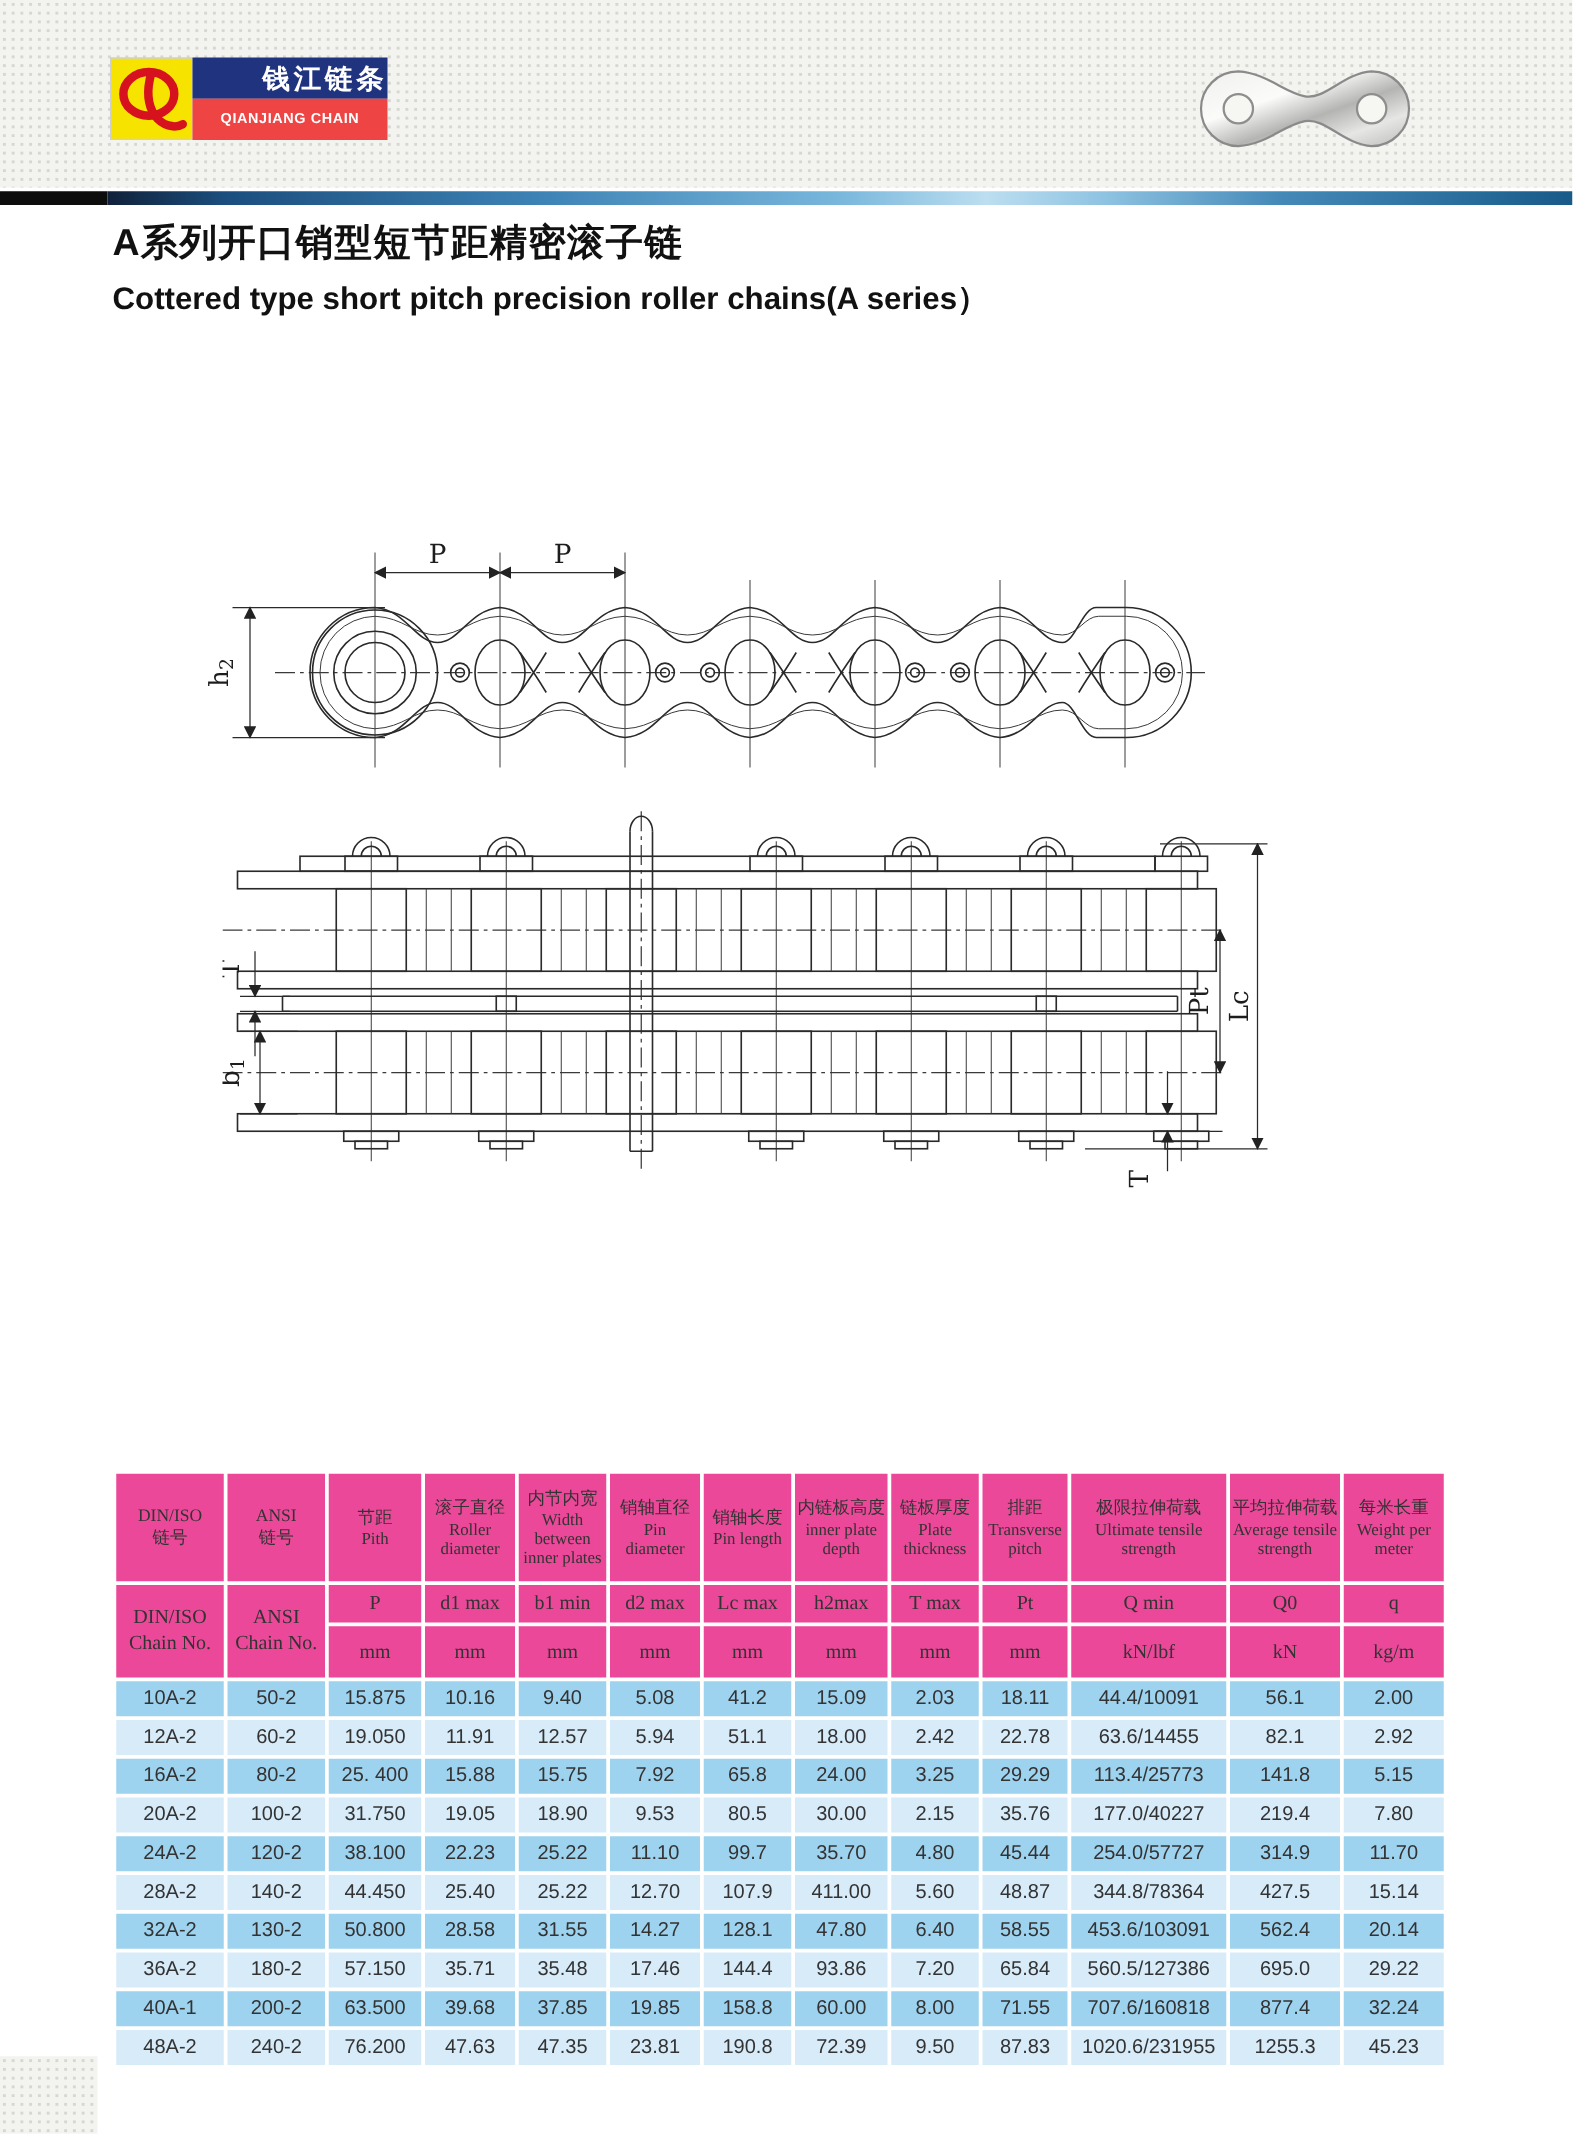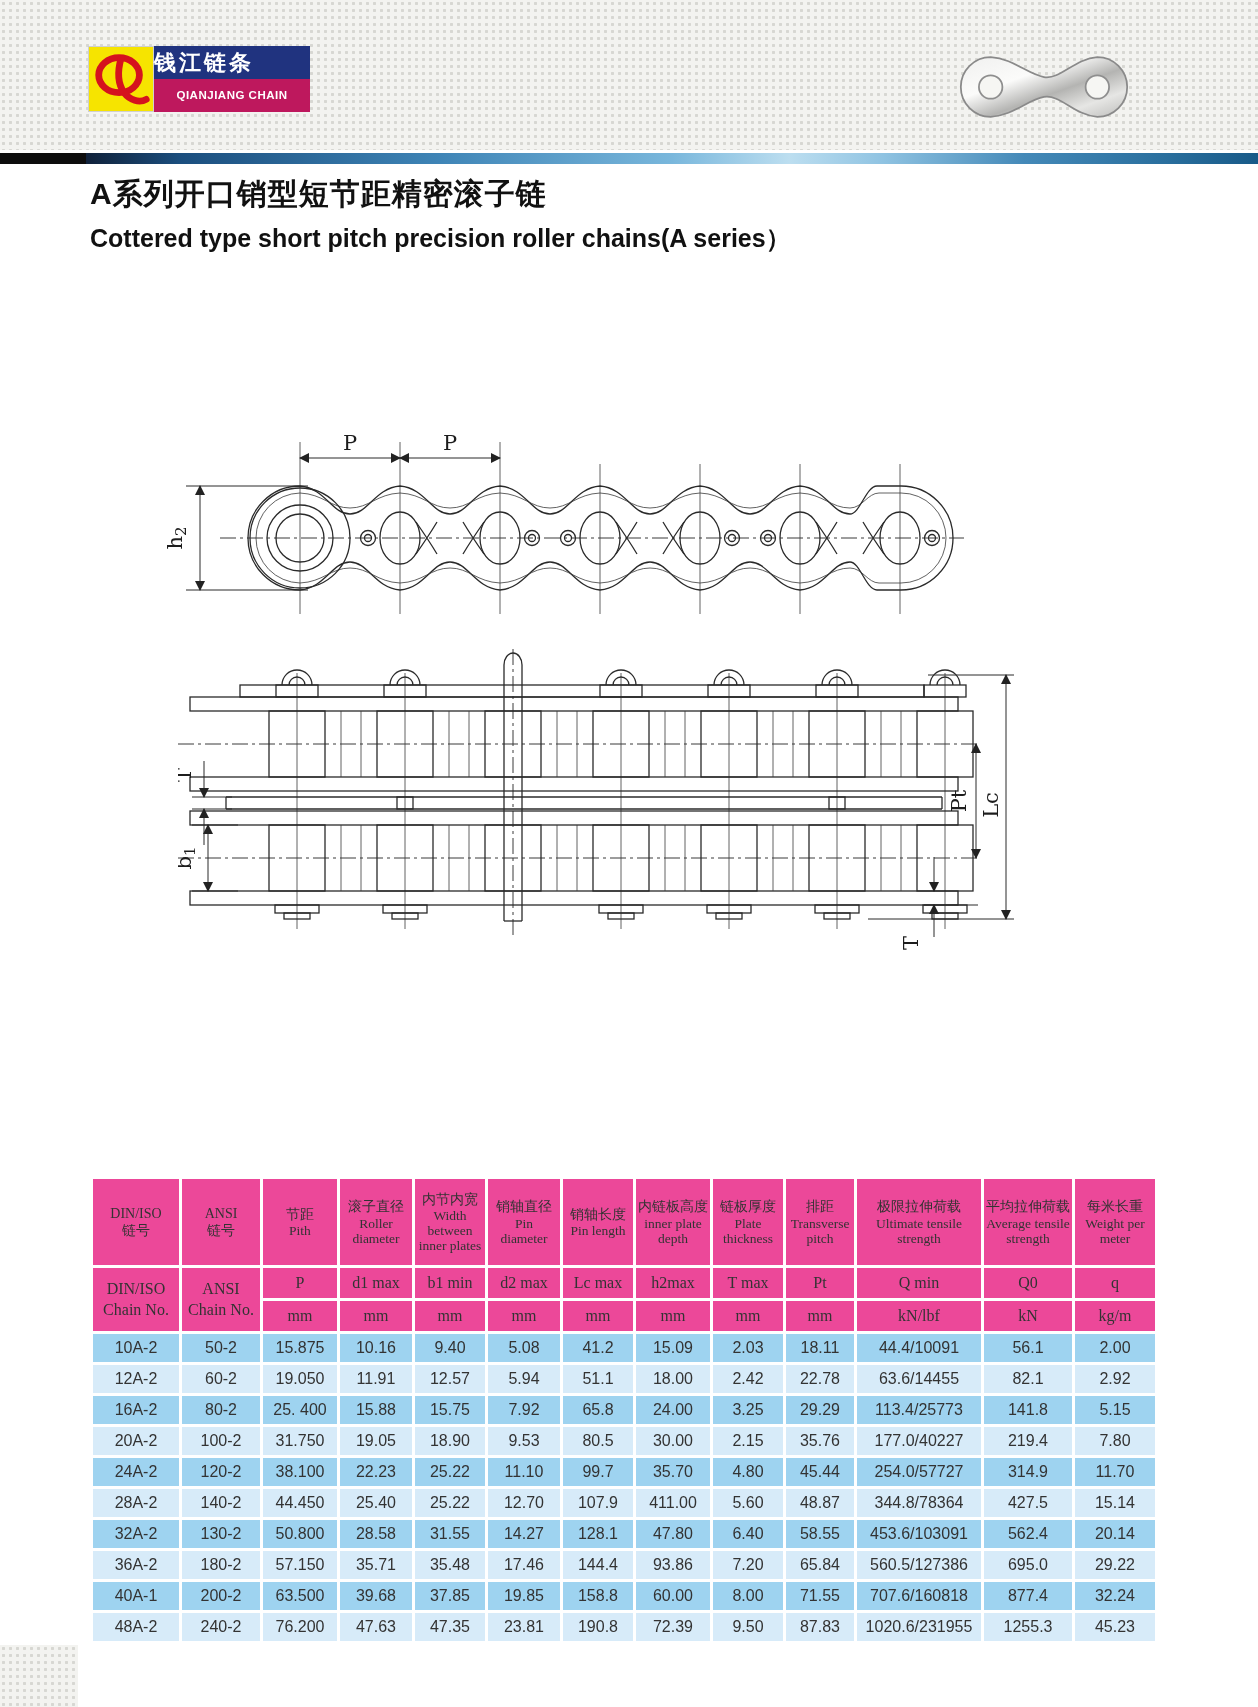--- a/index.html
+++ b/index.html
@@ -9,23 +9,23 @@
   }
   .dots{
     background-color:#f3f3f0;
     background-image:radial-gradient(#d7d7d2 1.4px, rgba(0,0,0,0) 1.5px);
     background-size:7px 7px;
   }
   .header-band{position:absolute;left:0;top:0;width:1258px;height:150px;}
   .logo-wrap{position:absolute;left:88px;top:46px;height:66px;display:flex;}
   .logo-mark{width:66px;height:66px;background:#f6e400;border:1px solid #cfcfcf;box-sizing:border-box;}
   .logo-text{width:156px;display:flex;flex-direction:column;}
-  .logo-cn{background:#20337f;color:#fff;height:33px;line-height:33px;text-align:left;
+  .logo-cn{background:#20337f;color:#fff;height:33px;line-height:33px;text-align:right;
            font-size:22px;font-weight:bold;letter-spacing:3px;}
-  .logo-en{background:#be185d;color:#fff;height:33px;line-height:33px;text-align:center;
+  .logo-en{background:#ef4444;color:#fff;height:33px;line-height:33px;text-align:center;
            font-size:11.5px;font-weight:bold;letter-spacing:.5px;}
   .plate-art{position:absolute;left:948px;top:44px;}
   .bar-black{position:absolute;left:0;top:153px;width:86px;height:11px;background:#0d0d0d;}
   .bar-grad{position:absolute;left:86px;top:153px;width:1172px;height:11px;
     background:linear-gradient(90deg,#10213a 0%,#1b4e7e 8%,#3e84b6 30%,#79b7dc 50%,
                #bcdef0 60%,#8fc3e2 68%,#4489b8 80%,#2a6f9e 92%,#185a88 100%);}
   .title-block{position:absolute;left:90px;top:174px;}
   .title-cn{font-size:30px;font-weight:700;color:#111;letter-spacing:1px;}
   .title-en{font-size:25px;font-weight:700;color:#111;margin-top:7px;}
   .diagram{position:absolute;}
@@ -35,21 +35,21 @@
   .dcl{stroke:#3a3a3a;stroke-width:1;fill:none;stroke-dasharray:16 4 3 4;}
   .ddim{stroke:#2a2a2a;stroke-width:1;fill:none;}
   .dlabel{font-family:"DejaVu Serif","Liberation Serif",serif;font-size:21px;fill:#1d1d1d;}
   .dlabel .sub{font-size:15px;}
   
   .spec-table{position:absolute;left:90px;top:1176px;border-collapse:separate;border-spacing:3px;}
   .spec-table th,.spec-table td{text-align:center;vertical-align:middle;padding:0 2px;}
   .spec-table th{background:#ec4899;font-weight:normal;color:#333;overflow:hidden;font-family:Liberation Serif, serif;}
   .tier1 th{height:86px;}
   .tier2 th{height:30px;font-size:16px;}
-  .tier3 th{height:30px;font-size:16px;}
+  .tier3 th{height:41px;font-size:16px;}
   .cn{font-size:14px;line-height:1.25;white-space:nowrap;}
   .en{font-size:13.5px;line-height:1.12;}
   .sym{font-size:16px;line-height:1.3;}
   .spec-table td{height:28px;font-size:16px;color:#333;}
   .row-dark td{background:#9ed3f0;}
   .row-light td{background:#d7ebf9;}
   .bottom-dots{position:absolute;left:0;top:1645px;width:78px;height:62px;}
 </style>
 </head>
 <body>

